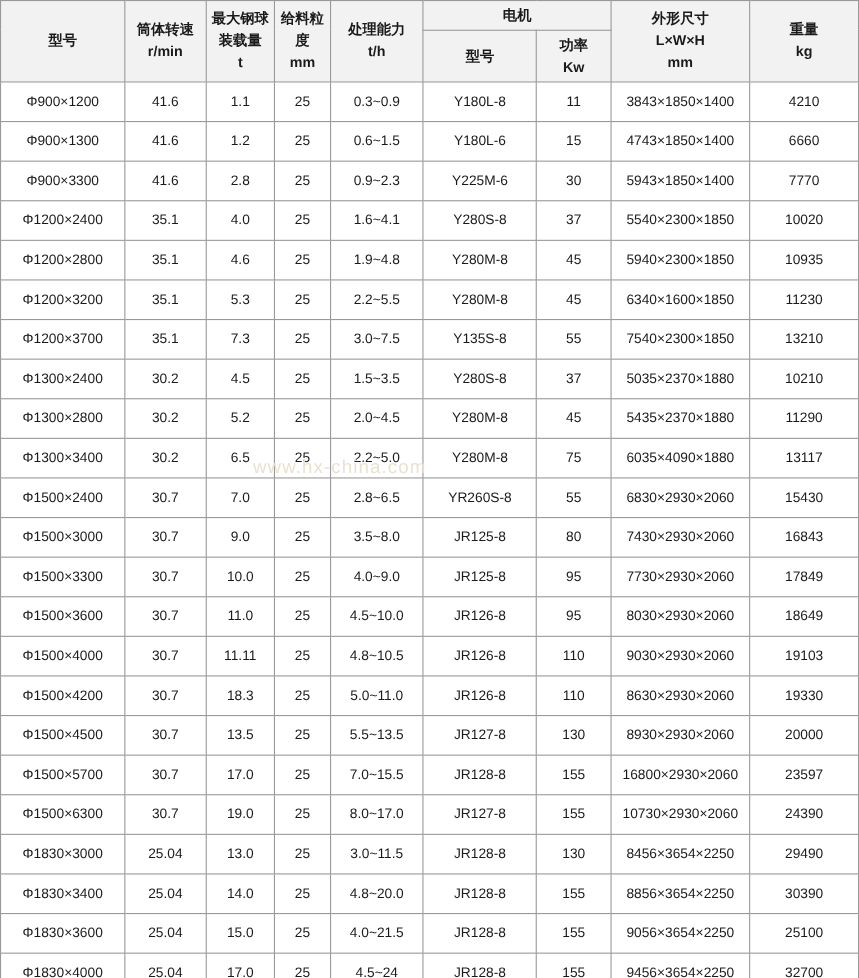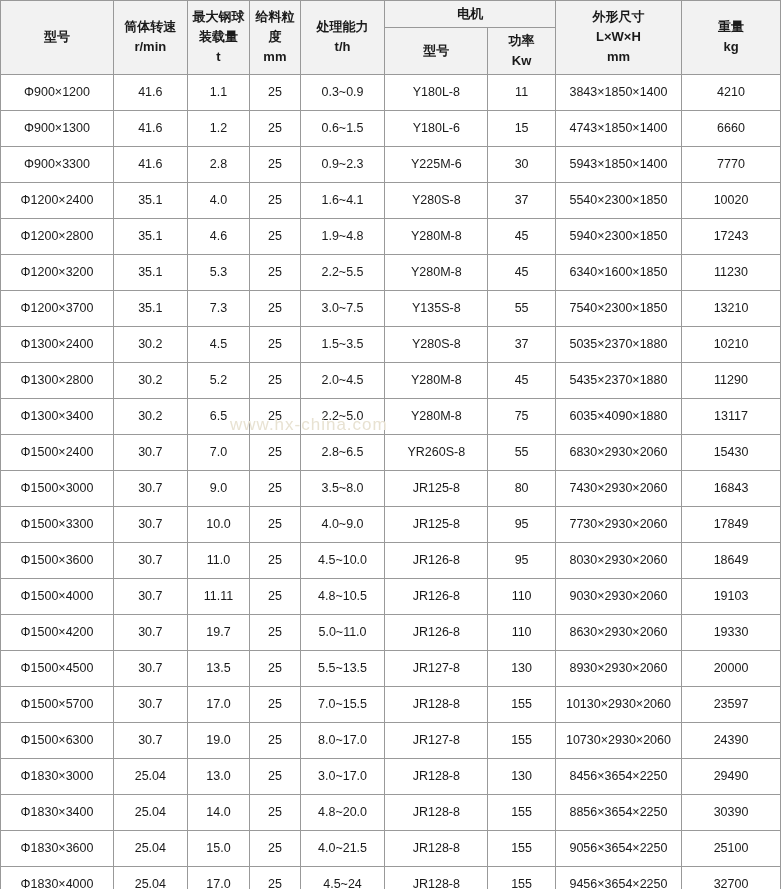--- a/index.html
+++ b/index.html
@@ -173,21 +173,21 @@
         </tr>
         <tr>
           <td>Φ1200×2800</td>
           <td>35.1</td>
           <td>4.6</td>
           <td>25</td>
           <td>1.9~4.8</td>
           <td>Y280M-8</td>
           <td>45</td>
           <td>5940×2300×1850</td>
-          <td>17243</td>
+          <td>10935</td>
         </tr>
         <tr>
           <td>Φ1200×3200</td>
           <td>35.1</td>
           <td>5.3</td>
           <td>25</td>
           <td>2.2~5.5</td>
           <td>Y280M-8</td>
           <td>45</td>
           <td>6340×1600×1850</td>
@@ -288,21 +288,21 @@
           <td>25</td>
           <td>4.8~10.5</td>
           <td>JR126-8</td>
           <td>110</td>
           <td>9030×2930×2060</td>
           <td>19103</td>
         </tr>
         <tr>
           <td>Φ1500×4200</td>
           <td>30.7</td>
-          <td>19.7</td>
+          <td>18.3</td>
           <td>25</td>
           <td>5.0~11.0</td>
           <td>JR126-8</td>
           <td>110</td>
           <td>8630×2930×2060</td>
           <td>19330</td>
         </tr>
         <tr>
           <td>Φ1500×4500</td>
           <td>30.7</td>
@@ -315,40 +315,40 @@
           <td>20000</td>
         </tr>
         <tr>
           <td>Φ1500×5700</td>
           <td>30.7</td>
           <td>17.0</td>
           <td>25</td>
           <td>7.0~15.5</td>
           <td>JR128-8</td>
           <td>155</td>
-          <td>10130×2930×2060</td>
+          <td>16800×2930×2060</td>
           <td>23597</td>
         </tr>
         <tr>
           <td>Φ1500×6300</td>
           <td>30.7</td>
           <td>19.0</td>
           <td>25</td>
           <td>8.0~17.0</td>
           <td>JR127-8</td>
           <td>155</td>
           <td>10730×2930×2060</td>
           <td>24390</td>
         </tr>
         <tr>
           <td>Φ1830×3000</td>
           <td>25.04</td>
           <td>13.0</td>
           <td>25</td>
-          <td>3.0~17.0</td>
+          <td>3.0~11.5</td>
           <td>JR128-8</td>
           <td>130</td>
           <td>8456×3654×2250</td>
           <td>29490</td>
         </tr>
         <tr>
           <td>Φ1830×3400</td>
           <td>25.04</td>
           <td>14.0</td>
           <td>25</td>

